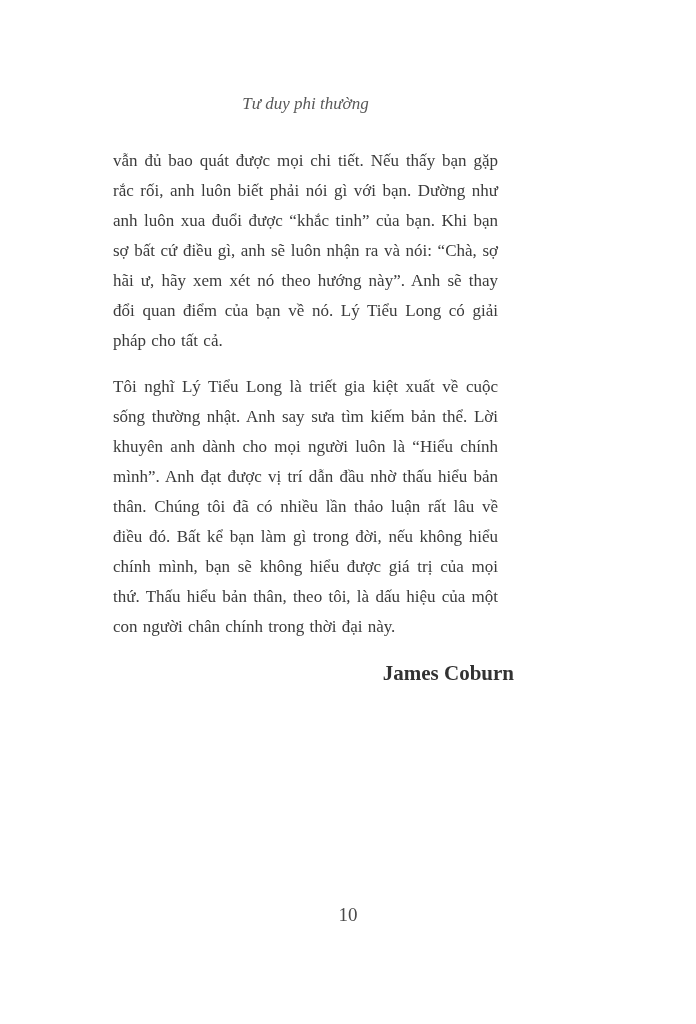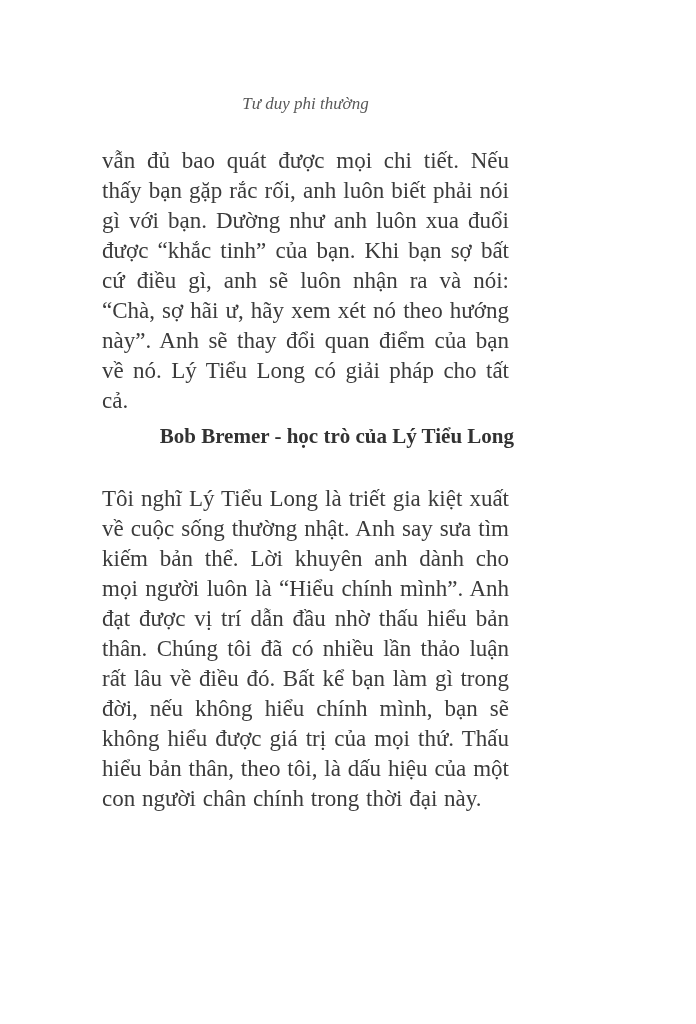--- a/index.html
+++ b/index.html
@@ -20,24 +20,24 @@
   }
   .running-header {
     text-align: center;
     font-style: italic;
     font-size: 17px;
     line-height: 22px;
     color: #585858;
     margin: 0 0 31px 0;
   }
   .body-para {
-    font-size: 23px;
+    font-size: 17px;
     line-height: 30px;
     text-align: justify;
-    margin: 5px;
+    margin: 16px;
     color: #3b3b3b;
     word-spacing: 1px;
   }
   .attribution {
     font-size: 21px;
     line-height: 30px;
     font-weight: 700;
     text-align: right;
     margin: 4px 0 33px 0;
     color: #323232;
@@ -55,21 +55,22 @@
 </style>
 </head>
 <body>
 
 <div class="page">
 
   <div class="running-header">Tư duy phi thường</div>
 
   <p class="body-para">vẫn đủ bao quát được mọi chi tiết. Nếu thấy bạn gặp rắc rối, anh luôn biết phải nói gì với bạn. Dường như anh luôn xua đuổi được “khắc tinh” của bạn. Khi bạn sợ bất cứ điều gì, anh sẽ luôn nhận ra và nói: “Chà, sợ hãi ư, hãy xem xét nó theo hướng này”. Anh sẽ thay đổi quan điểm của bạn về nó. Lý Tiểu Long có giải pháp cho tất cả.</p>
 
-  <p class="attribution">Bob Bremer - học trò của Lý Tiểu Long</p>
 
   <p class="body-para">Tôi nghĩ Lý Tiểu Long là triết gia kiệt xuất về cuộc sống thường nhật. Anh say sưa tìm kiếm bản thể. Lời khuyên anh dành cho mọi người luôn là “Hiểu chính mình”. Anh đạt được vị trí dẫn đầu nhờ thấu hiểu bản thân. Chúng tôi đã có nhiều lần thảo luận rất lâu về điều đó. Bất kể bạn làm gì trong đời, nếu không hiểu chính mình, bạn sẽ không hiểu được giá trị của mọi thứ. Thấu hiểu bản thân, theo tôi, là dấu hiệu của một con người chân chính trong thời đại này.</p>
 
 
 
+  <p class="attribution">James Coburn</p>
 
+  <div class="page-number">10</div>
 
 </div>
 
 </body></html>

